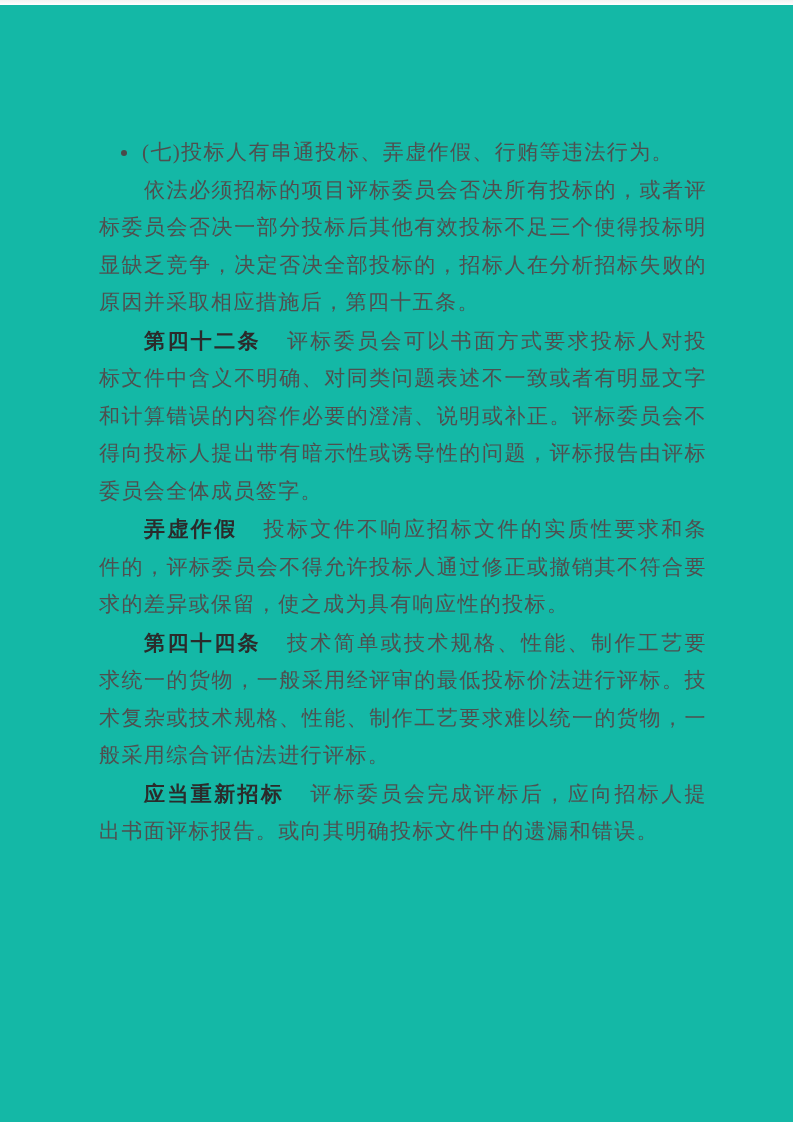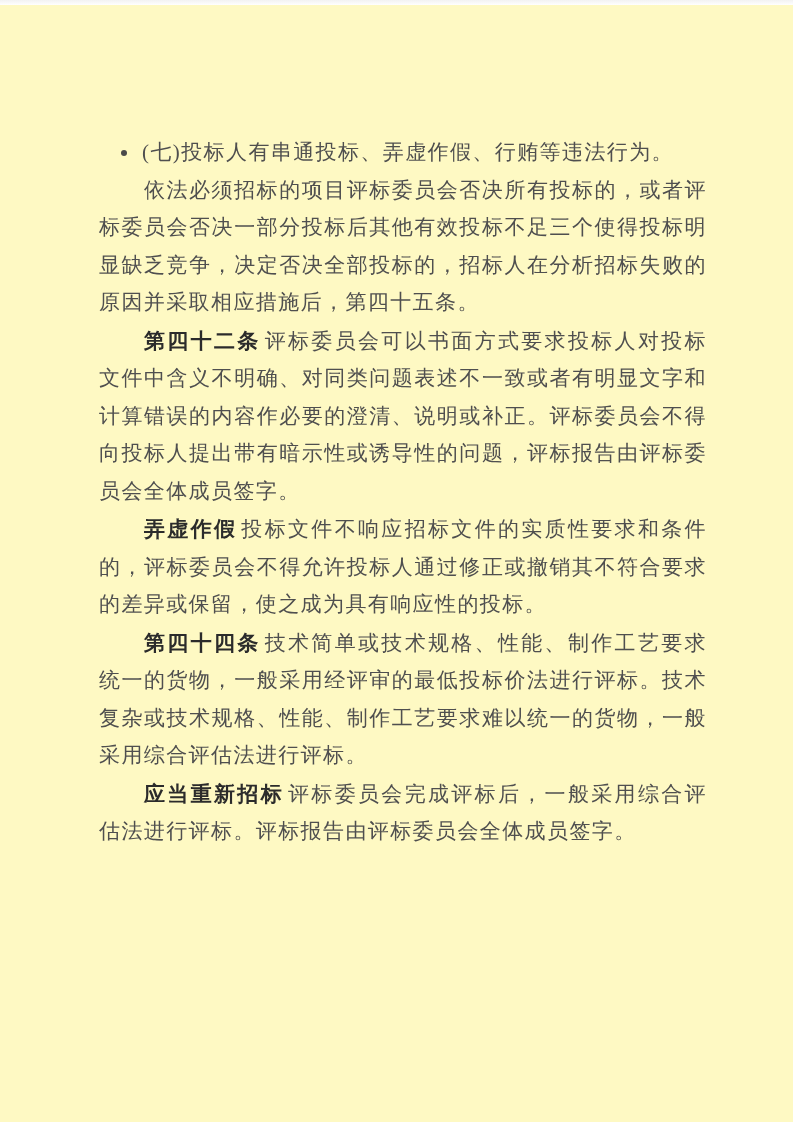--- a/index.html
+++ b/index.html
@@ -4,21 +4,21 @@
 <style>
   html, body { margin: 0; padding: 0; }
   body {
     width: 793px; height: 1122px;
     background: #ffffff;
     font-family: "Liberation Serif", serif;
   }
   .page {
     position: relative;
     width: 793px; height: 1122px;
-    background: #fef9c3;
+    background: #14b8a6;
     overflow: hidden;
   }
   .page-top-edge {
     position: absolute; top: 0; left: 0;
     width: 100%; height: 5px;
     background: linear-gradient(#f2f2f2, #ffffff);
   }
   .content {
     position: absolute;
     left: 99px; top: 134px;
@@ -44,21 +44,21 @@
   }
   p.para {
     margin: 0;
     text-indent: 45px;
   }
   .article-no {
     font-family: "Liberation Sans", sans-serif;
     font-weight: 700;
     color: #2b2b2b;
     letter-spacing: 1.4px;
-    margin-right: 4px;
+    margin-right: 26px;
   }
 </style>
 </head>
 <body>
 
 <div class="page">
   <div class="page-top-edge"></div>
 
   <div class="content">
 
@@ -78,17 +78,17 @@
     <p class="para">
       <span class="article-no">弄虚作假</span><span>投标文件不响应招标文件的实质性要求和条件的，评标委员会不得允许投标人通过修正或撤销其不符合要求的差异或保留，使之成为具有响应性的投标。</span>
     </p>
 
     <p class="para">
       <span class="article-no">第四十四条</span><span>技术简单或技术规格、性能、制作工艺要求统一的货物，一般采用经评审的最低投标价法进行评标。技术复杂或技术规格、性能、制作工艺要求难以统一的货物，一般采用综合评估法进行评标。</span>
     </p>
 
 
     <p class="para">
-      <span class="article-no">应当重新招标</span><span>评标委员会完成评标后，一般采用综合评估法进行评标。评标报告由评标委员会全体成员签字。</span>
+      <span class="article-no">应当重新招标</span><span>评标委员会完成评标后，应向招标人提出书面评标报告。或向其明确投标文件中的遗漏和错误。</span>
     </p>
 
   </div>
 </div>
 
 </body></html>

